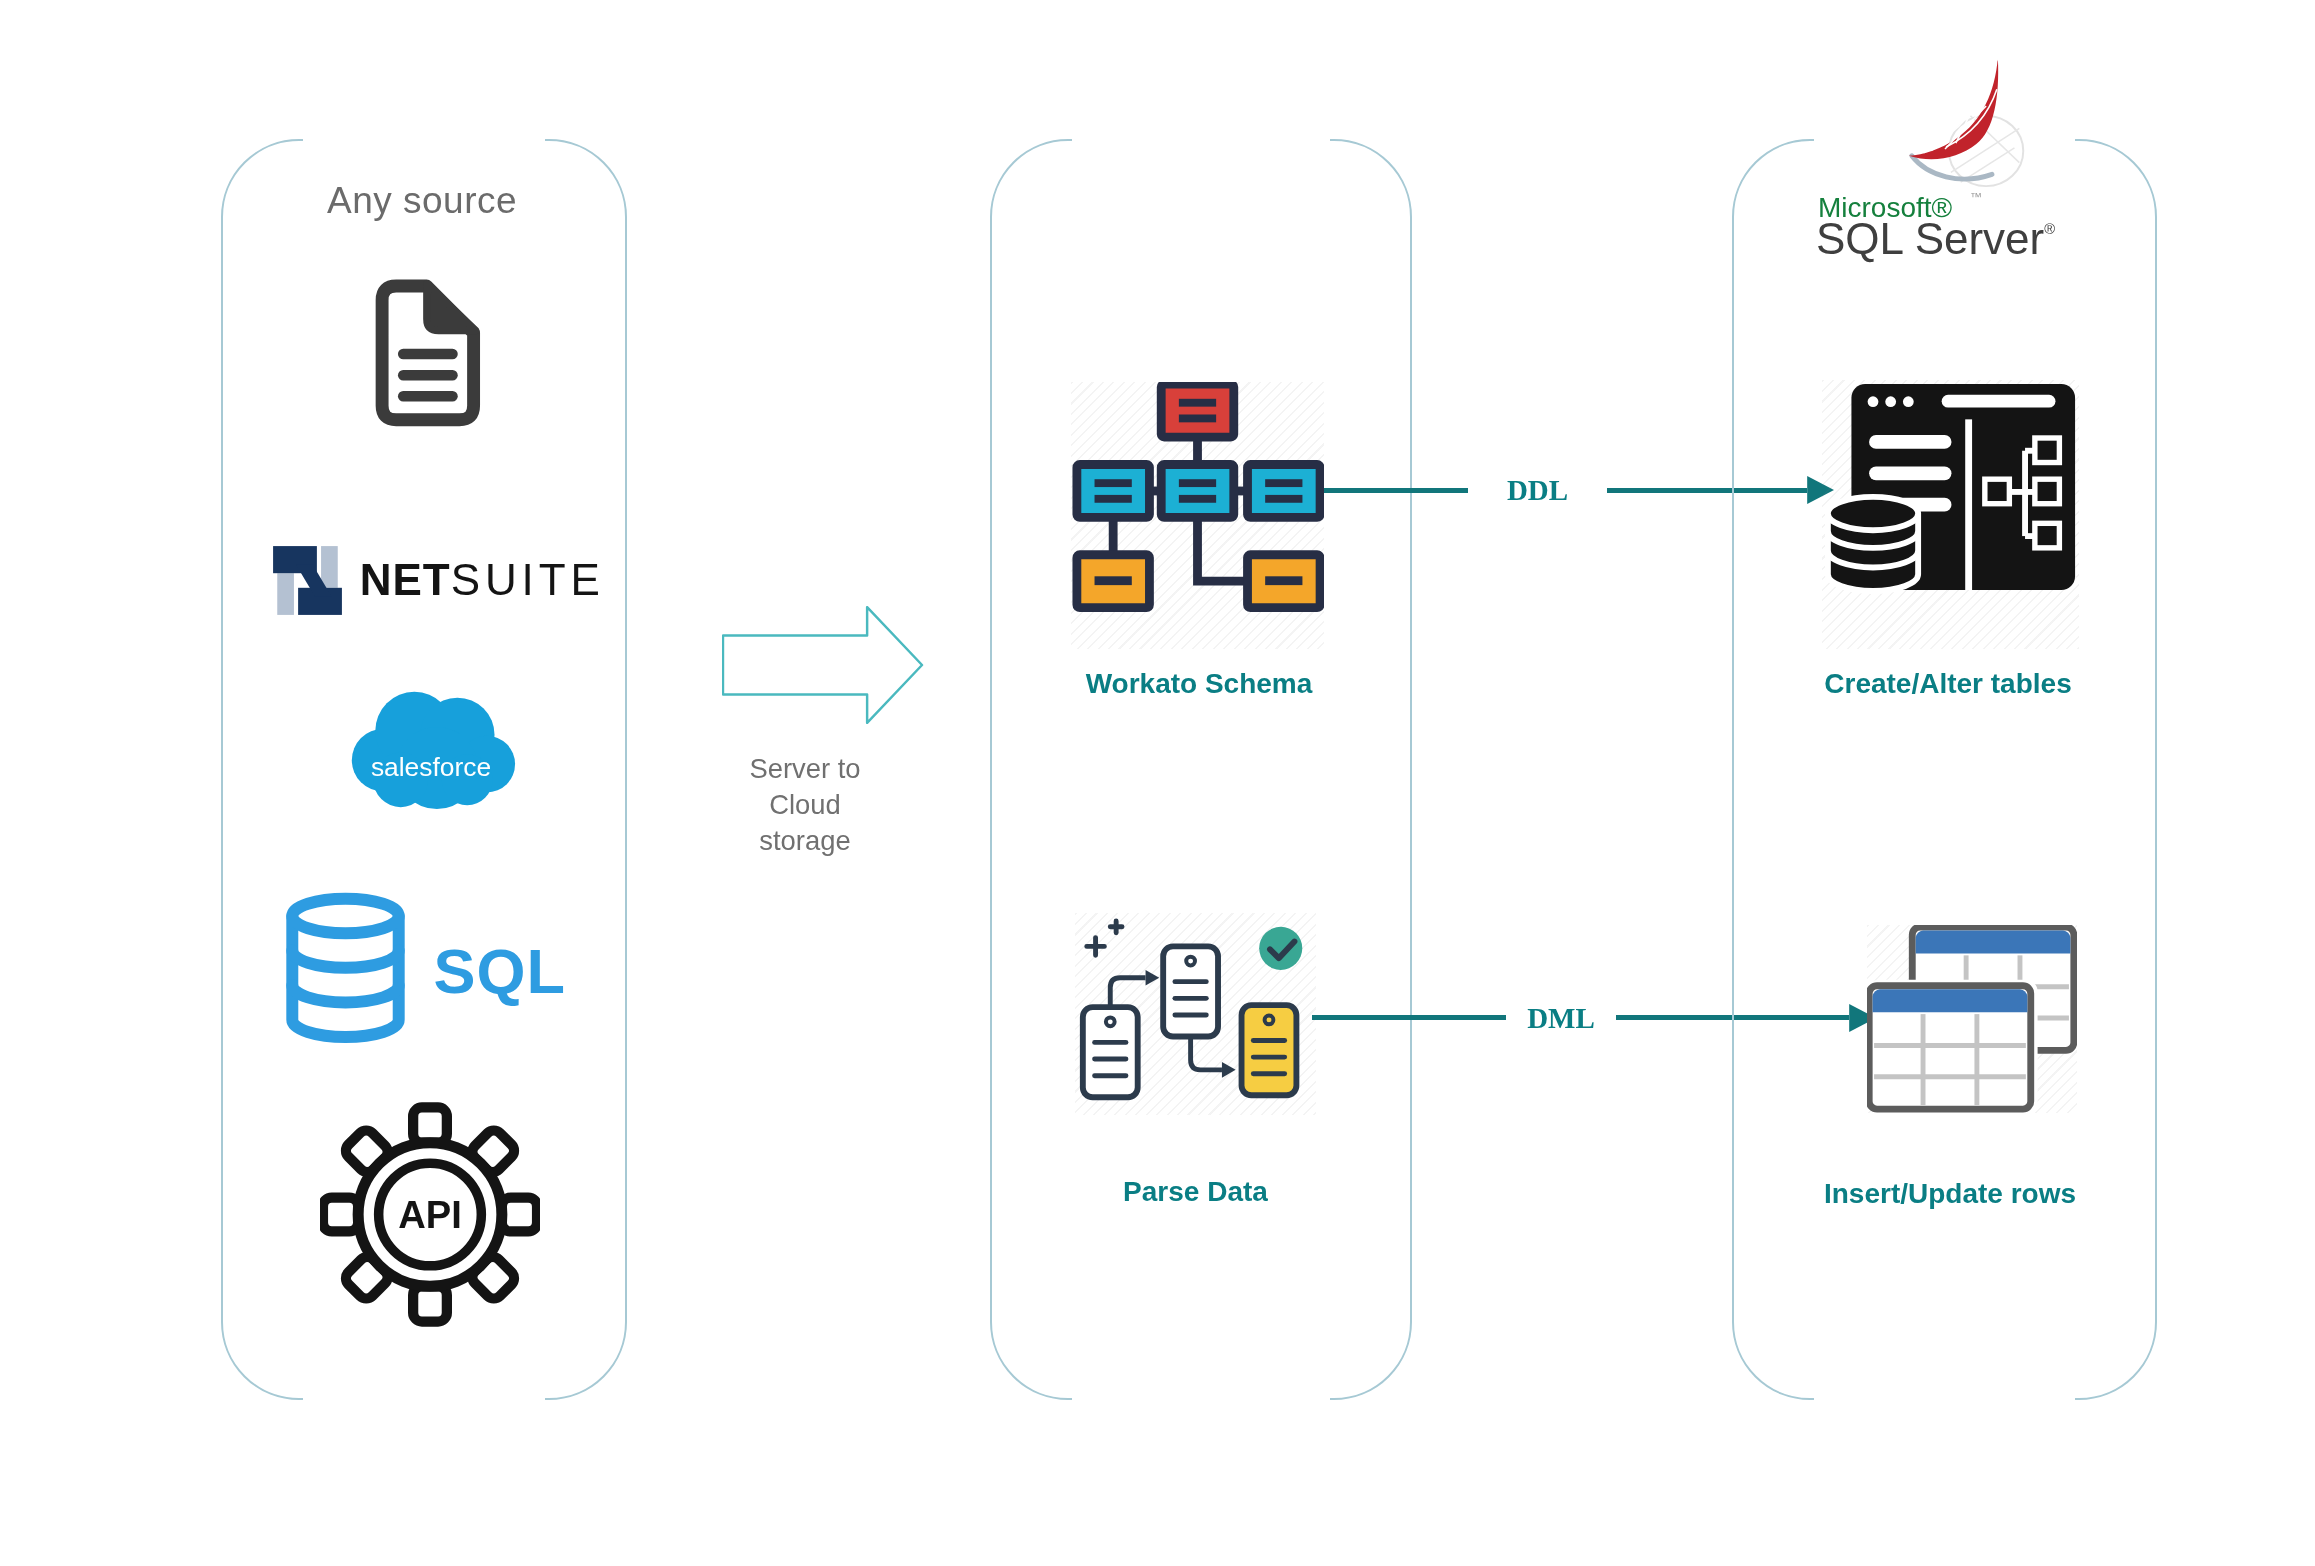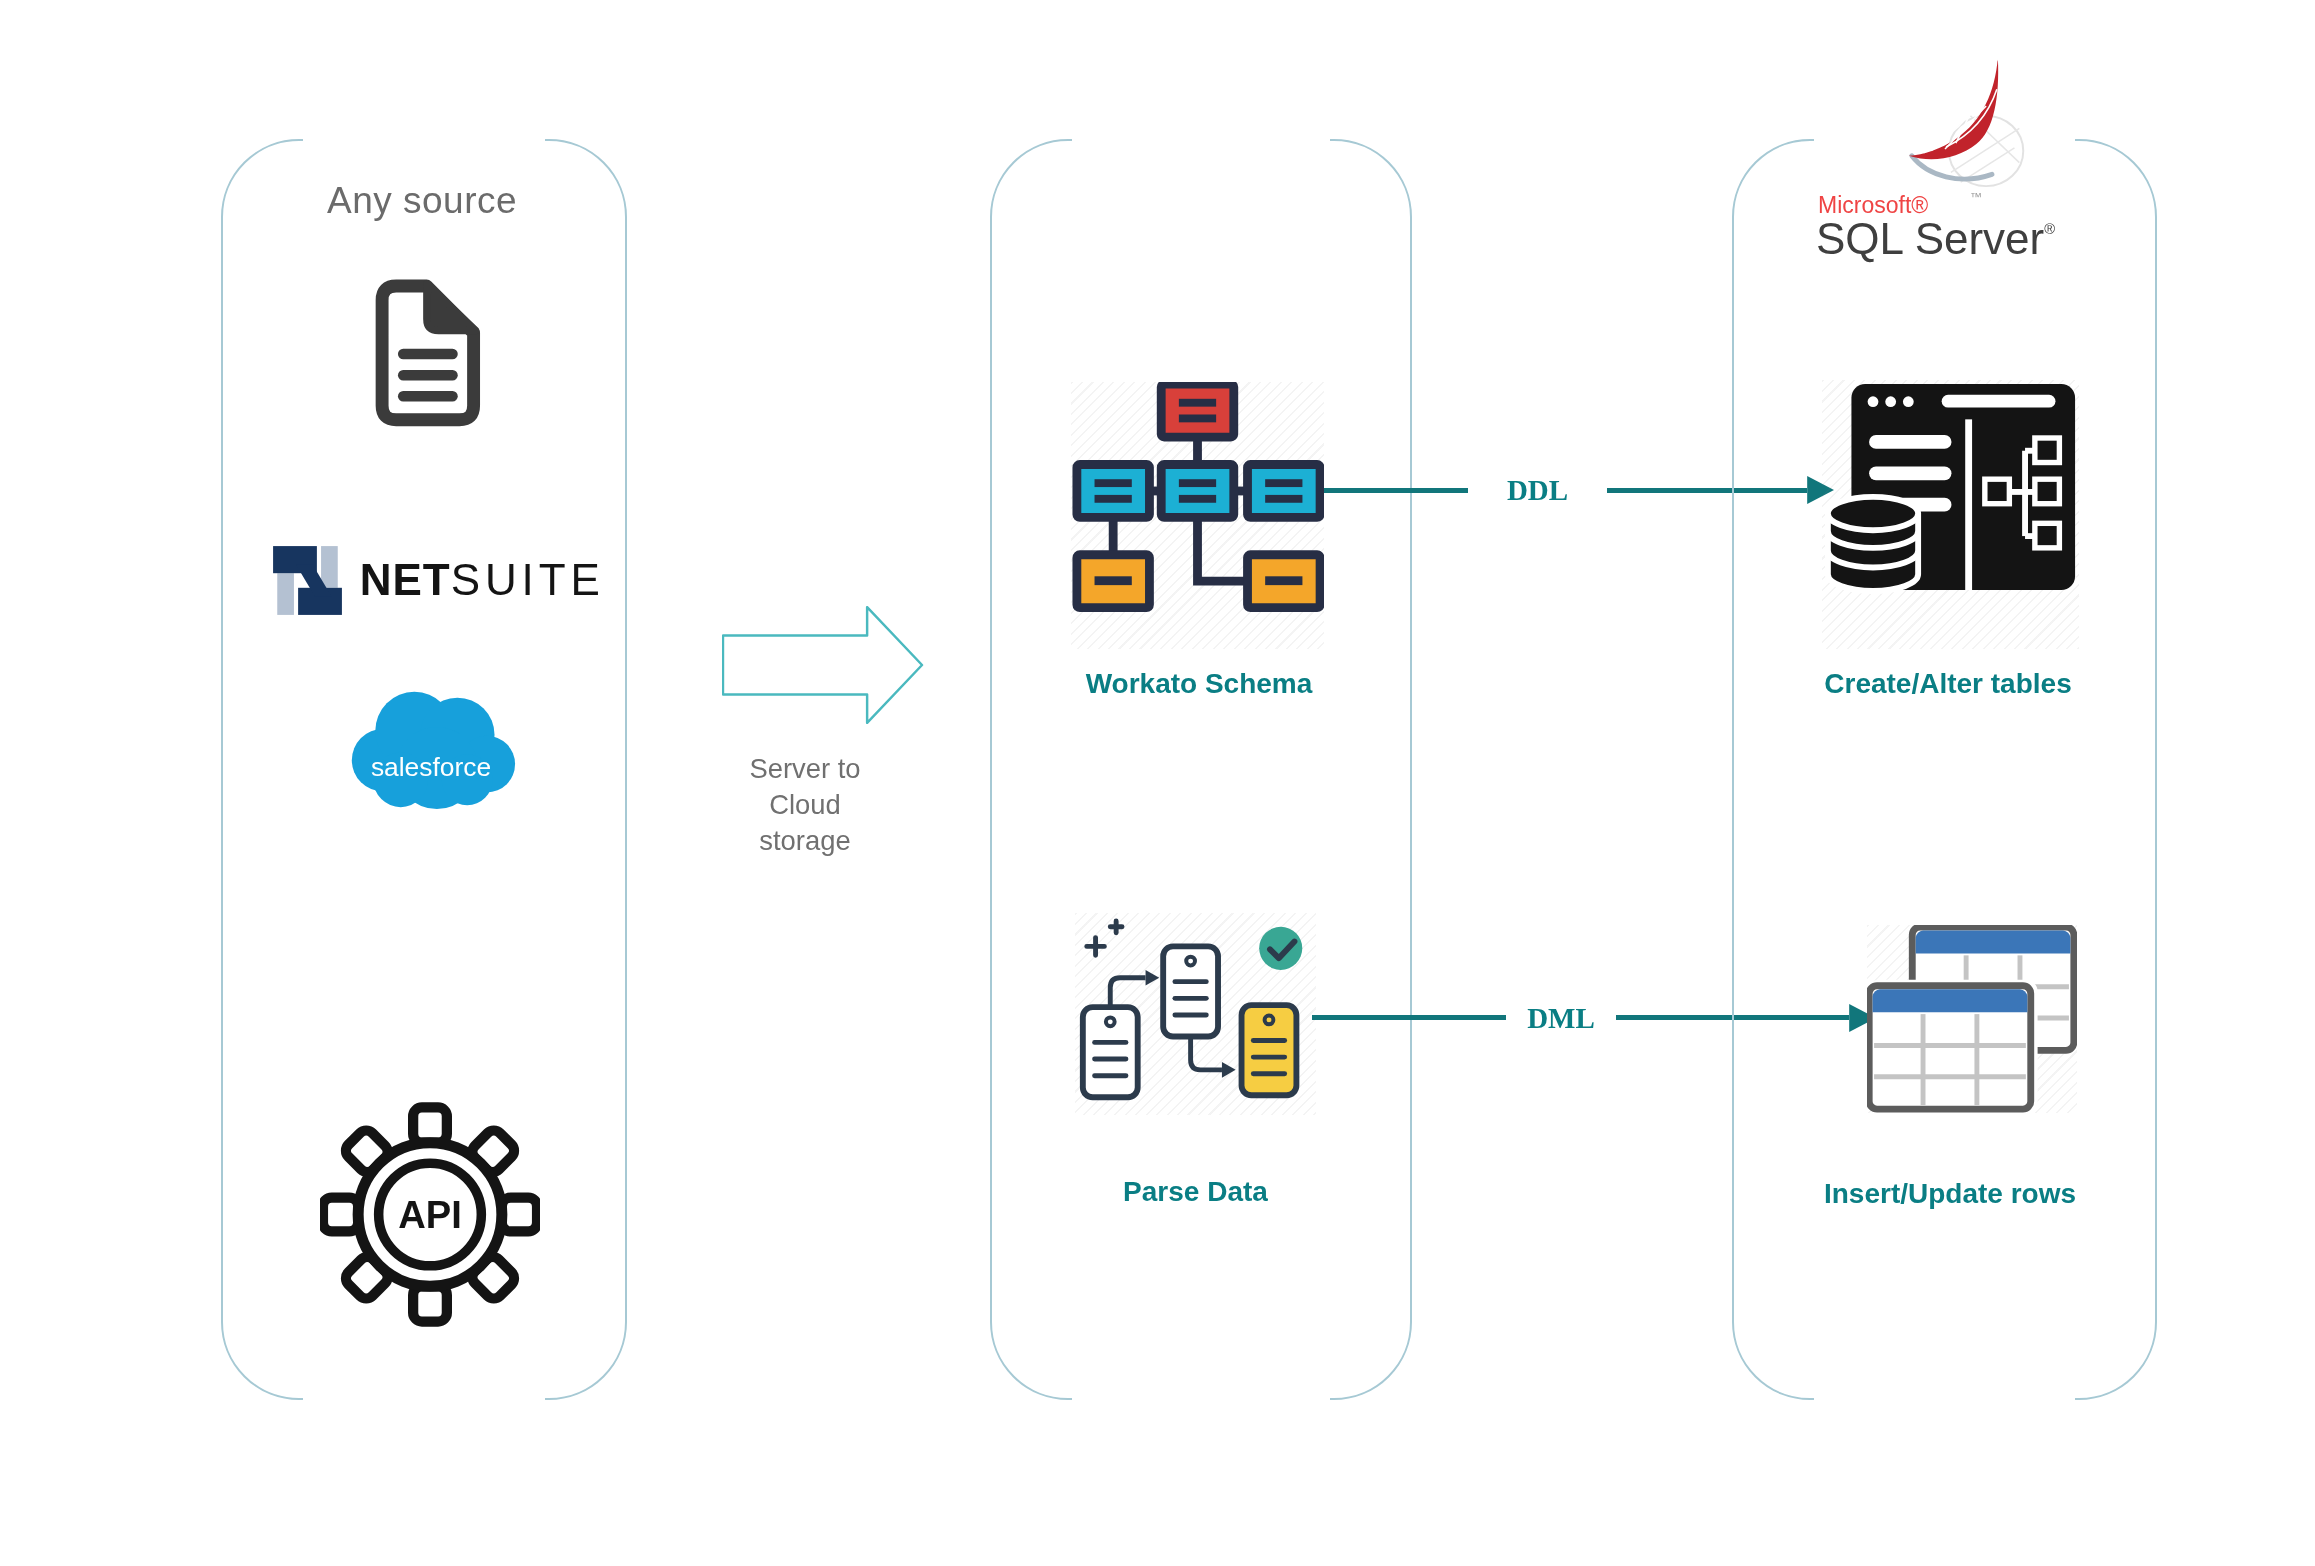--- a/index.html
+++ b/index.html
@@ -15,21 +15,21 @@
   .flow-line{position:absolute;height:4.9px;background:#11767b;}
   .flow-label{position:absolute;font-size:29px;font-weight:700;color:#0a7e84;text-align:center;font-family:Liberation Serif, serif;}
   .hatch{background:repeating-linear-gradient(135deg,rgba(130,130,130,0.09) 0px,rgba(130,130,130,0.09) 1.5px,transparent 1.5px,transparent 7.4px);}
   .netsuite-row{position:absolute;display:flex;align-items:center;gap:15.7px;height:74px;}
   .ns-word{font-size:44px;color:#141414;white-space:nowrap;}
   .ns-net{font-weight:700;letter-spacing:1px;}
   .ns-suite{font-weight:400;letter-spacing:4.9px;text-align:center;}
   .sql-row{position:absolute;display:flex;align-items:center;gap:21.6px;height:157px;}
   .sql-word{font-size:63px;font-weight:700;color:#2e9ce1;letter-spacing:1px;}
   .upload-text{position:absolute;text-align:center;font-size:27.4px;line-height:36px;color:#707070;}
-  .ms-brand{position:absolute;font-size:23px;color:#ef4444;}
+  .ms-brand{position:absolute;font-size:28px;color:#15803d;}
   .ms-product{position:absolute;font-size:44px;color:#3f3f3f;letter-spacing:0px;white-space:nowrap;}
   .ms-reg{font-size:14.7px;vertical-align:19.6px;}
   .ms-tm{position:absolute;font-size:11.8px;color:#999;}
 </style>
 </head>
 <body>
 
 <div id="canvas">
 
   <div class="pillar" style="left:181px;top:139px;width:402px;height:1257px;"></div>
@@ -60,20 +60,31 @@
       <circle cx="72" cy="50" r="40"></circle>
       <circle cx="116" cy="54" r="38"></circle>
       <circle cx="146" cy="84" r="29"></circle>
       <circle cx="95" cy="88" r="42"></circle>
       <circle cx="58" cy="100" r="28"></circle>
       <circle cx="126" cy="100" r="26"></circle>
     </g>
     <text x="89" y="96" text-anchor="middle" font-size="27" fill="#ffffff">salesforce</text>
   </svg>
 
+  <div class="sql-row" style="left:239px;top:892px;">
+    <svg width="133" height="157" viewBox="0 0 100 118">
+      <g fill="none" stroke="#2e9ce1" stroke-width="9" stroke-linecap="round">
+        <path d="M10,18 V96 A40,13 0 0 0 90,96 V18"></path>
+        <ellipse cx="50" cy="18" rx="40" ry="13"></ellipse>
+        <path d="M10,44 A40,13 0 0 0 90,44"></path>
+        <path d="M10,70 A40,13 0 0 0 90,70"></path>
+      </g>
+    </svg>
+    <div class="sql-word">SQL</div>
+  </div>
 
   <svg class="abs" style="left:280px;top:1102px;" width="220" height="225" viewBox="0 0 150 150">
     <g fill="#fff" stroke="#141414" stroke-width="7">
       <rect x="63.5" y="2" width="23" height="24" rx="6"></rect>
       <rect x="63.5" y="2" width="23" height="24" rx="6" transform="rotate(45,75,75)"></rect>
       <rect x="63.5" y="2" width="23" height="24" rx="6" transform="rotate(90,75,75)"></rect>
       <rect x="63.5" y="2" width="23" height="24" rx="6" transform="rotate(135,75,75)"></rect>
       <rect x="63.5" y="2" width="23" height="24" rx="6" transform="rotate(180,75,75)"></rect>
       <rect x="63.5" y="2" width="23" height="24" rx="6" transform="rotate(225,75,75)"></rect>
       <rect x="63.5" y="2" width="23" height="24" rx="6" transform="rotate(270,75,75)"></rect>

